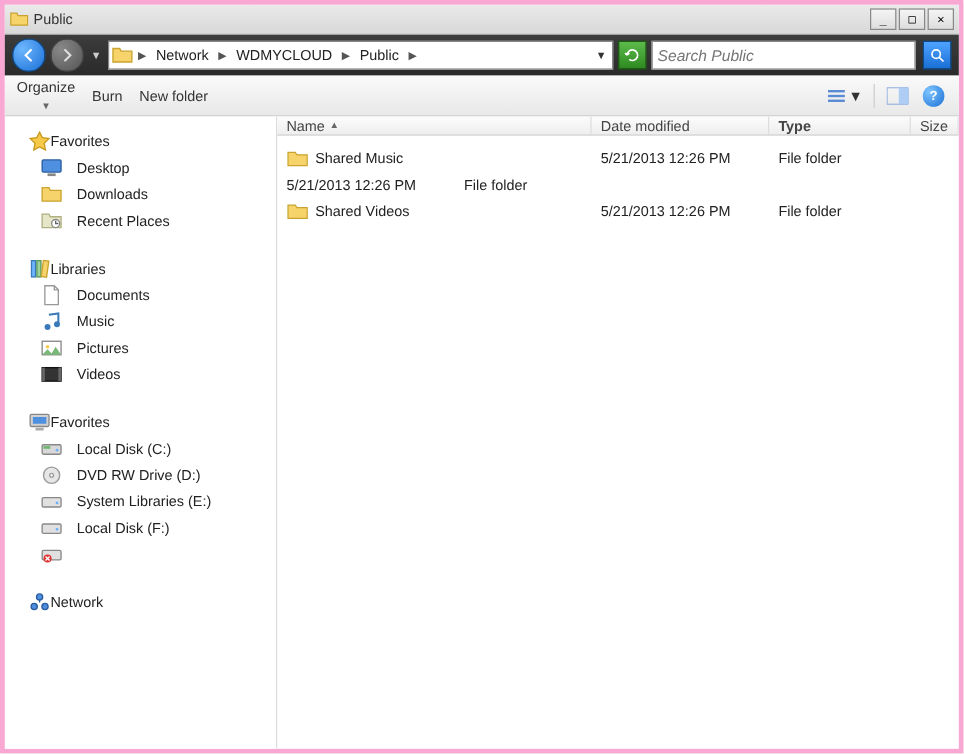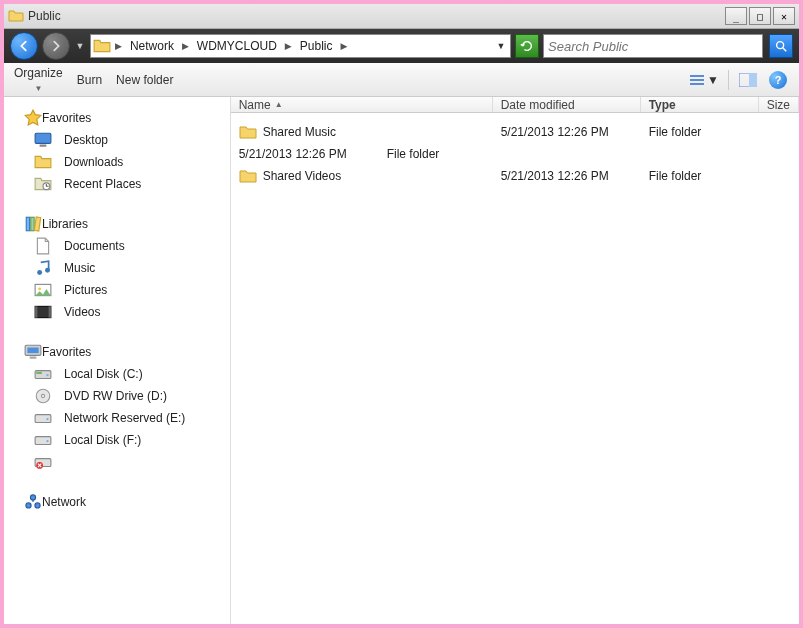--- a/index.html
+++ b/index.html
@@ -304,21 +304,21 @@
             </span>
           <span>DVD RW Drive (D:)</span>
         </div>
         <div class="nav-item">
           <span class="icon">
               <svg viewBox="0 0 16 16">
                 <rect x="1" y="5" width="14" height="7" rx="1" fill="#e0e0e0" stroke="#888"></rect>
                 <circle cx="12" cy="9" r="1" fill="#6ab0ff"></circle>
               </svg>
             </span>
-          <span>Network Reserved (E:)</span>
+          <span>System Libraries (E:)</span>
         </div>
         <div class="nav-item">
           <span class="icon">
               <svg viewBox="0 0 16 16">
                 <rect x="1" y="5" width="14" height="7" rx="1" fill="#e0e0e0" stroke="#888"></rect>
                 <circle cx="12" cy="9" r="1" fill="#6ab0ff"></circle>
               </svg>
             </span>
           <span>Local Disk (F:)</span>
         </div>

